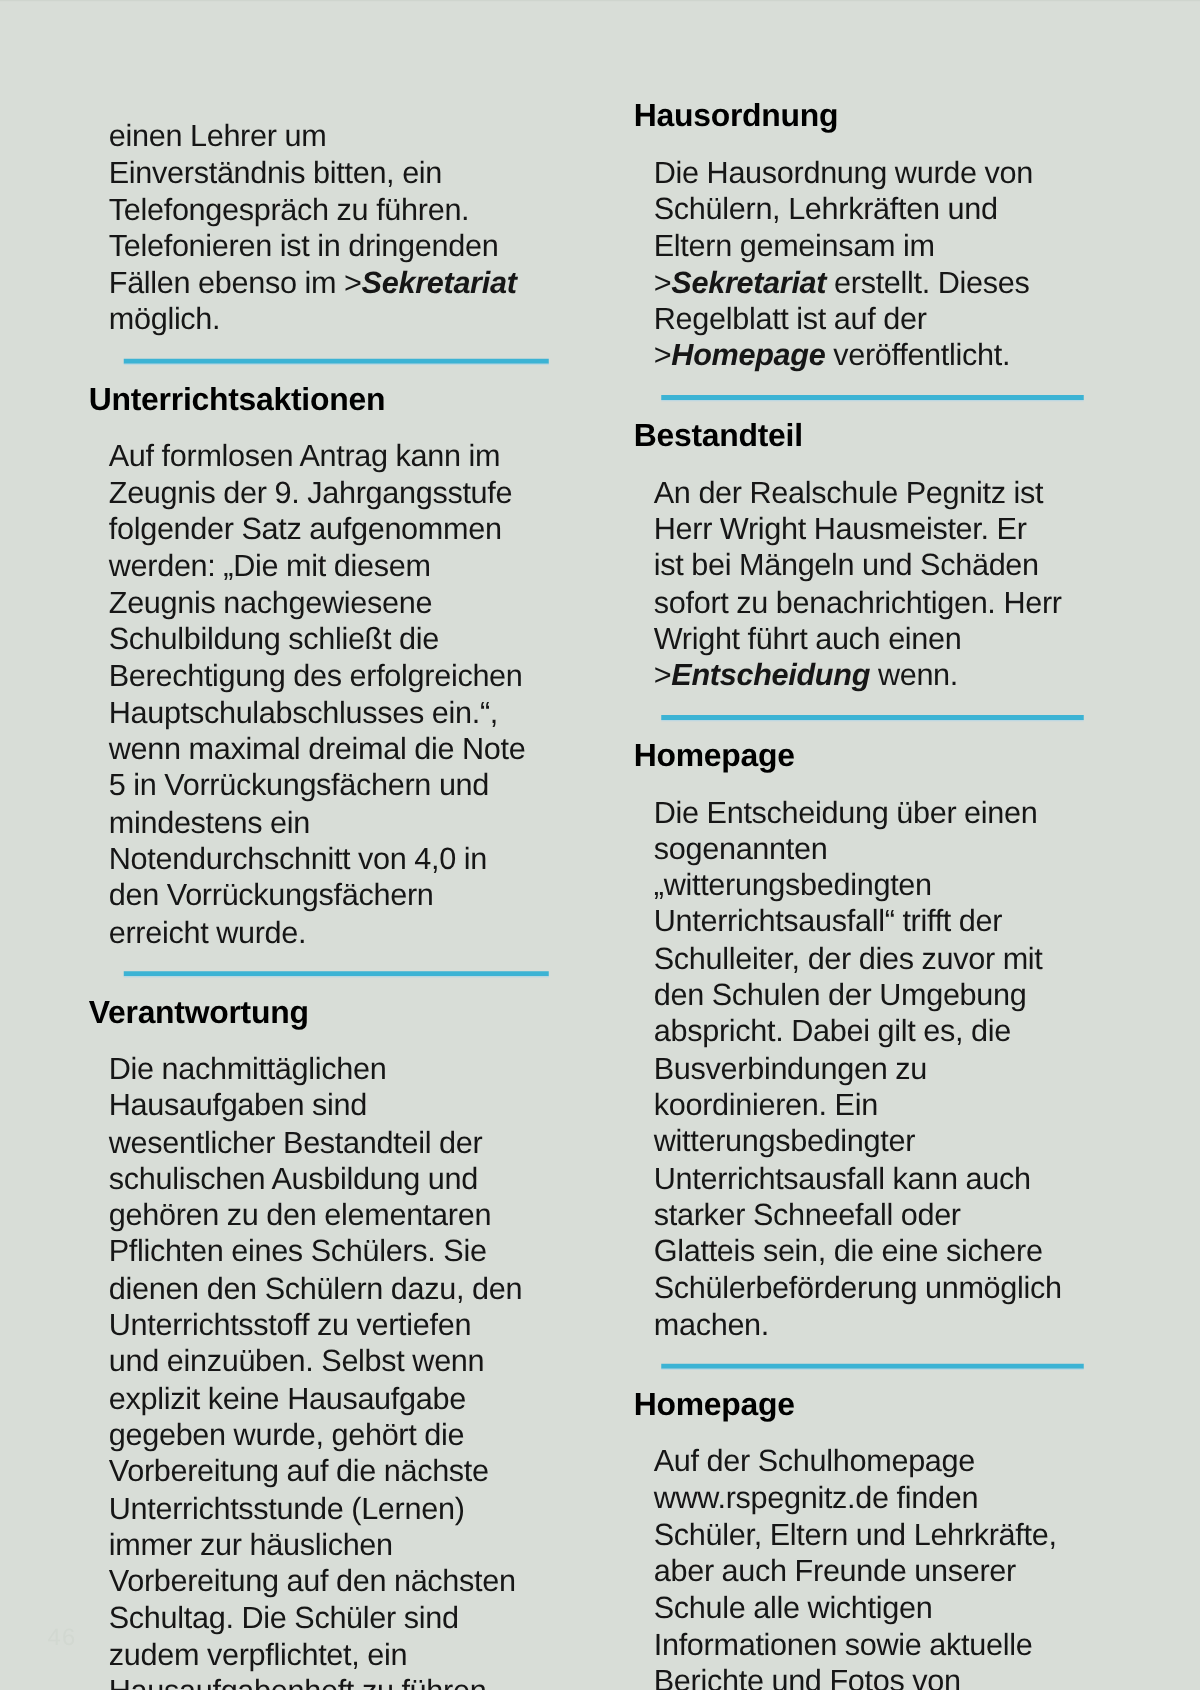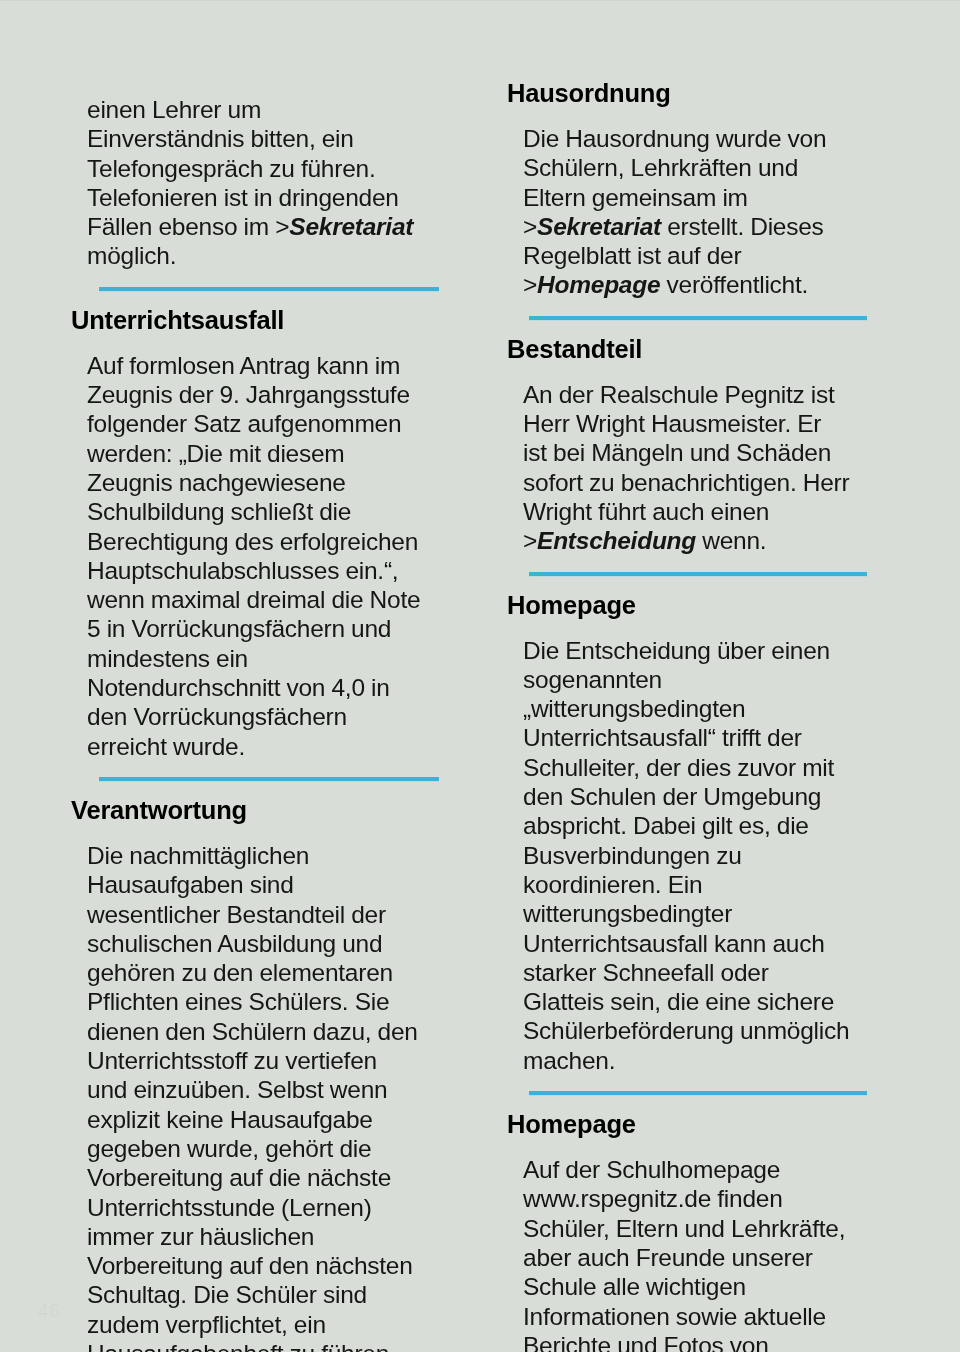--- a/index.html
+++ b/index.html
@@ -98,21 +98,21 @@
 <div class="page">
 
   <div class="columns">
 
     <div class="col col-left" id="left-col">
         <div class="section">
           <p class="body"><span>einen Lehrer um Einverständnis bitten, ein Telefongespräch zu führen. Telefonieren ist in dringenden Fällen ebenso im &gt;</span><span class="ref">Sekretariat</span><span> möglich.</span></p>
         </div>
         <div class="rule"></div>
         <div class="section">
-          <h2 class="heading">Unterrichtsausfall</h2>
+          <h2 class="heading">Unterrichtsaktionen</h2>
           <p class="body"><span>Auf formlosen Antrag kann im Zeugnis der 9. Jahrgangsstufe folgender Satz aufgenommen werden: „Die mit diesem Zeugnis nachgewiesene Schulbildung schließt die Berechtigung des erfolgreichen Hauptschulabschlusses ein.“, wenn maximal dreimal die Note 5 in Vorrückungsfächern und mindestens ein Notendurchschnitt von 4,0 in den Vorrückungsfächern erreicht wurde.</span></p>
         </div>
         <div class="rule"></div>
         <div class="section">
           <h2 class="heading">Verantwortung</h2>
           <p class="body"><span>Die nachmittäglichen Hausaufgaben sind wesentlicher Bestandteil der schulischen Ausbildung und gehören zu den elementaren Pflichten eines Schülers. Sie dienen den Schülern dazu, den Unterrichtsstoff zu vertiefen und einzuüben. Selbst wenn explizit keine Hausaufgabe gegeben wurde, gehört die Vorbereitung auf die nächste Unterrichtsstunde (Lernen) immer zur häuslichen Vorbereitung auf den nächsten Schultag. Die Schüler sind zudem verpflichtet, ein Hausaufgabenheft zu führen. Sie sollen in eigener Verantwortung die Hausaufgaben sorgfältig anfertigen. Die Eltern sind aufgefordert, dies in angemessenem Umfang zu überprüfen.</span></p>
         </div>
       </div>
 
     <div class="col col-right" id="right-col">

